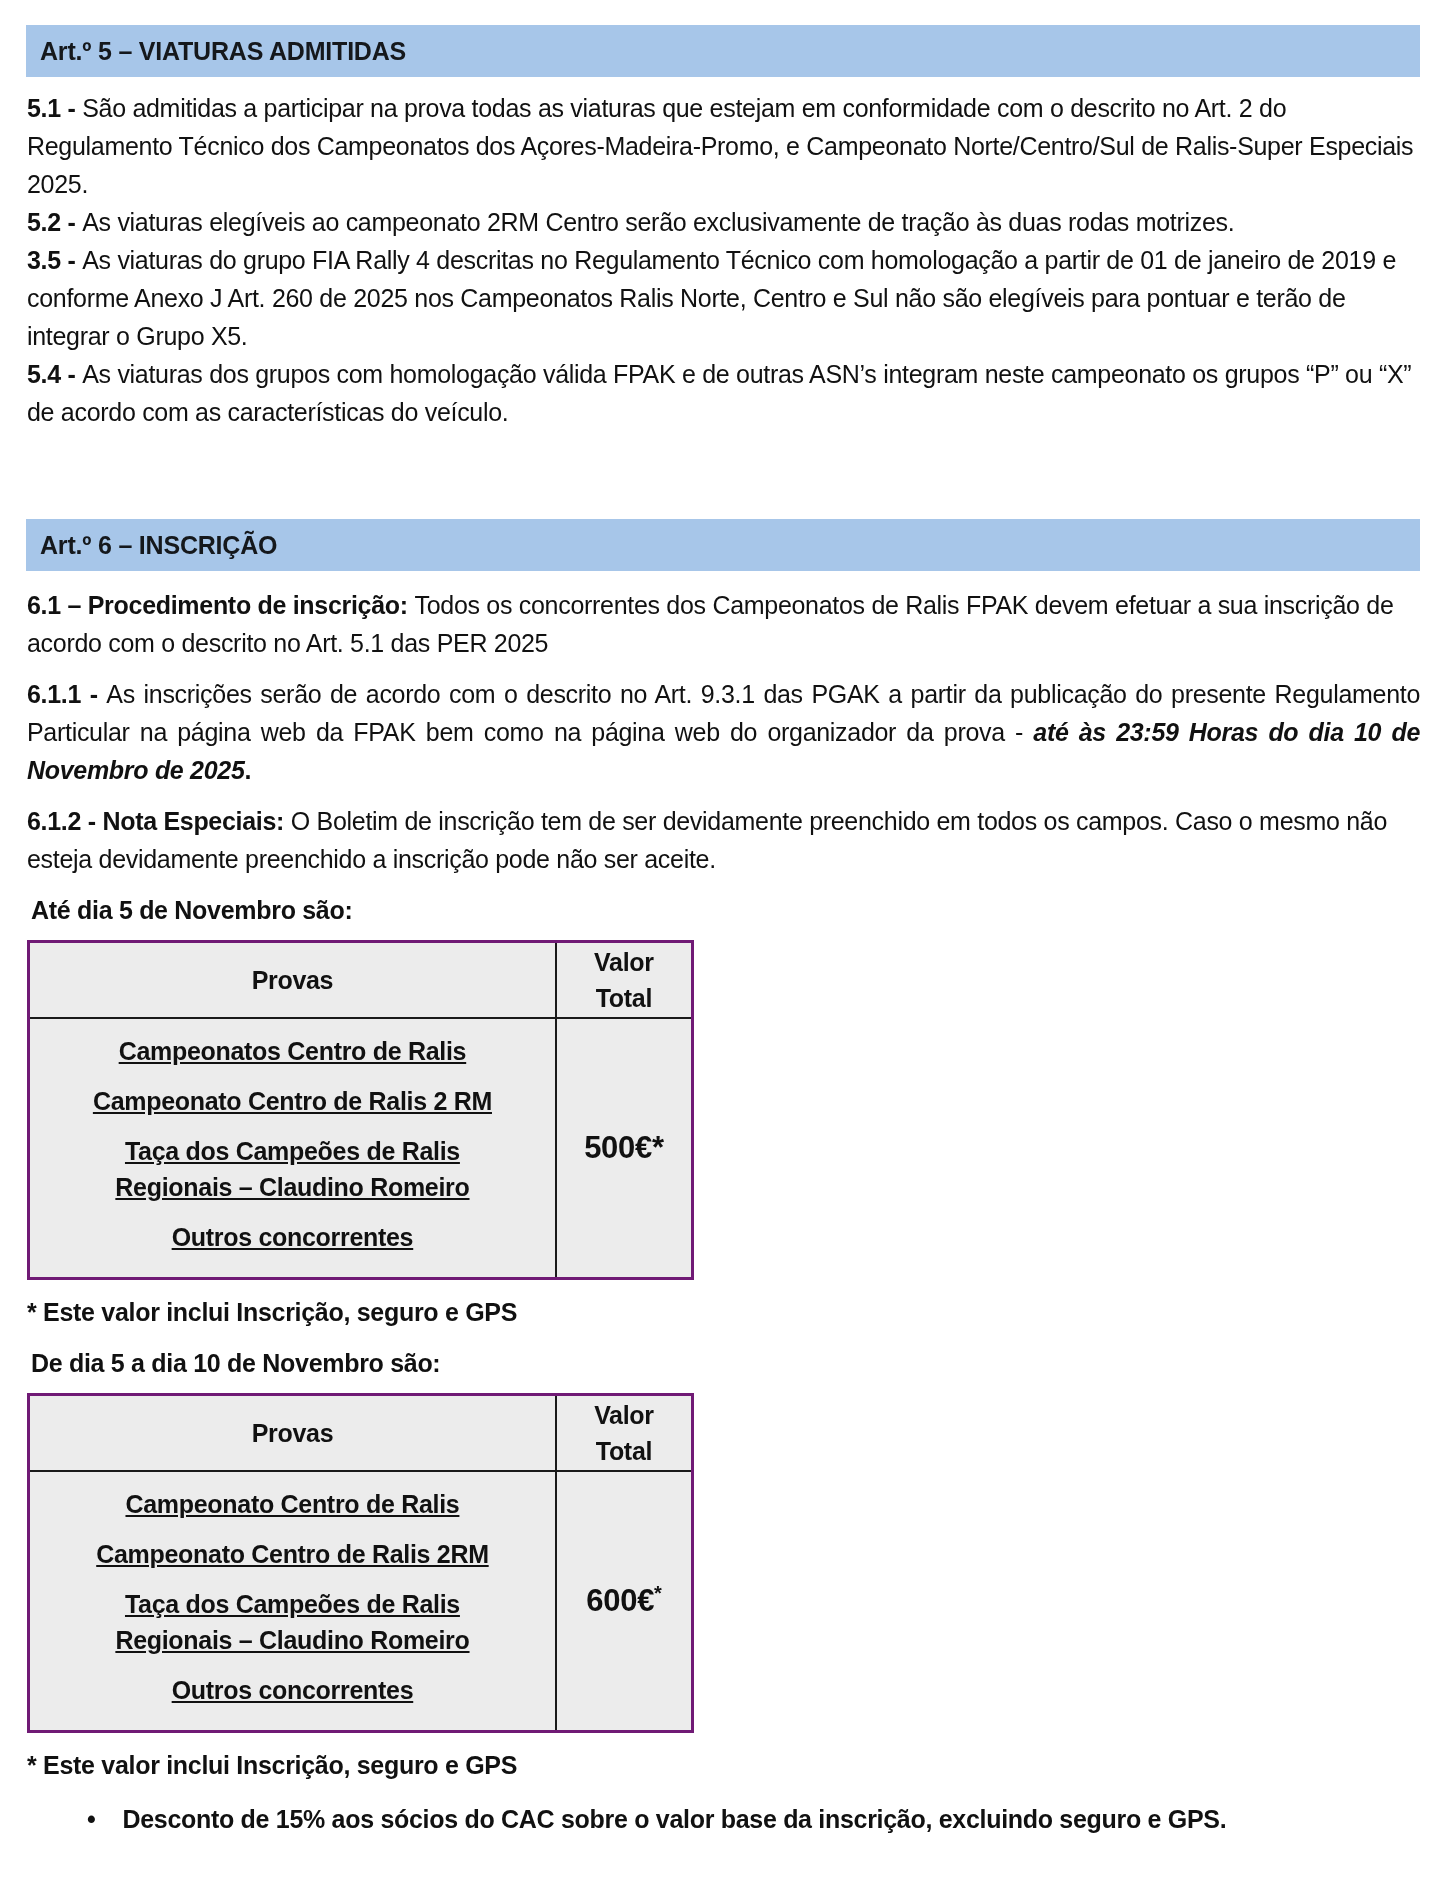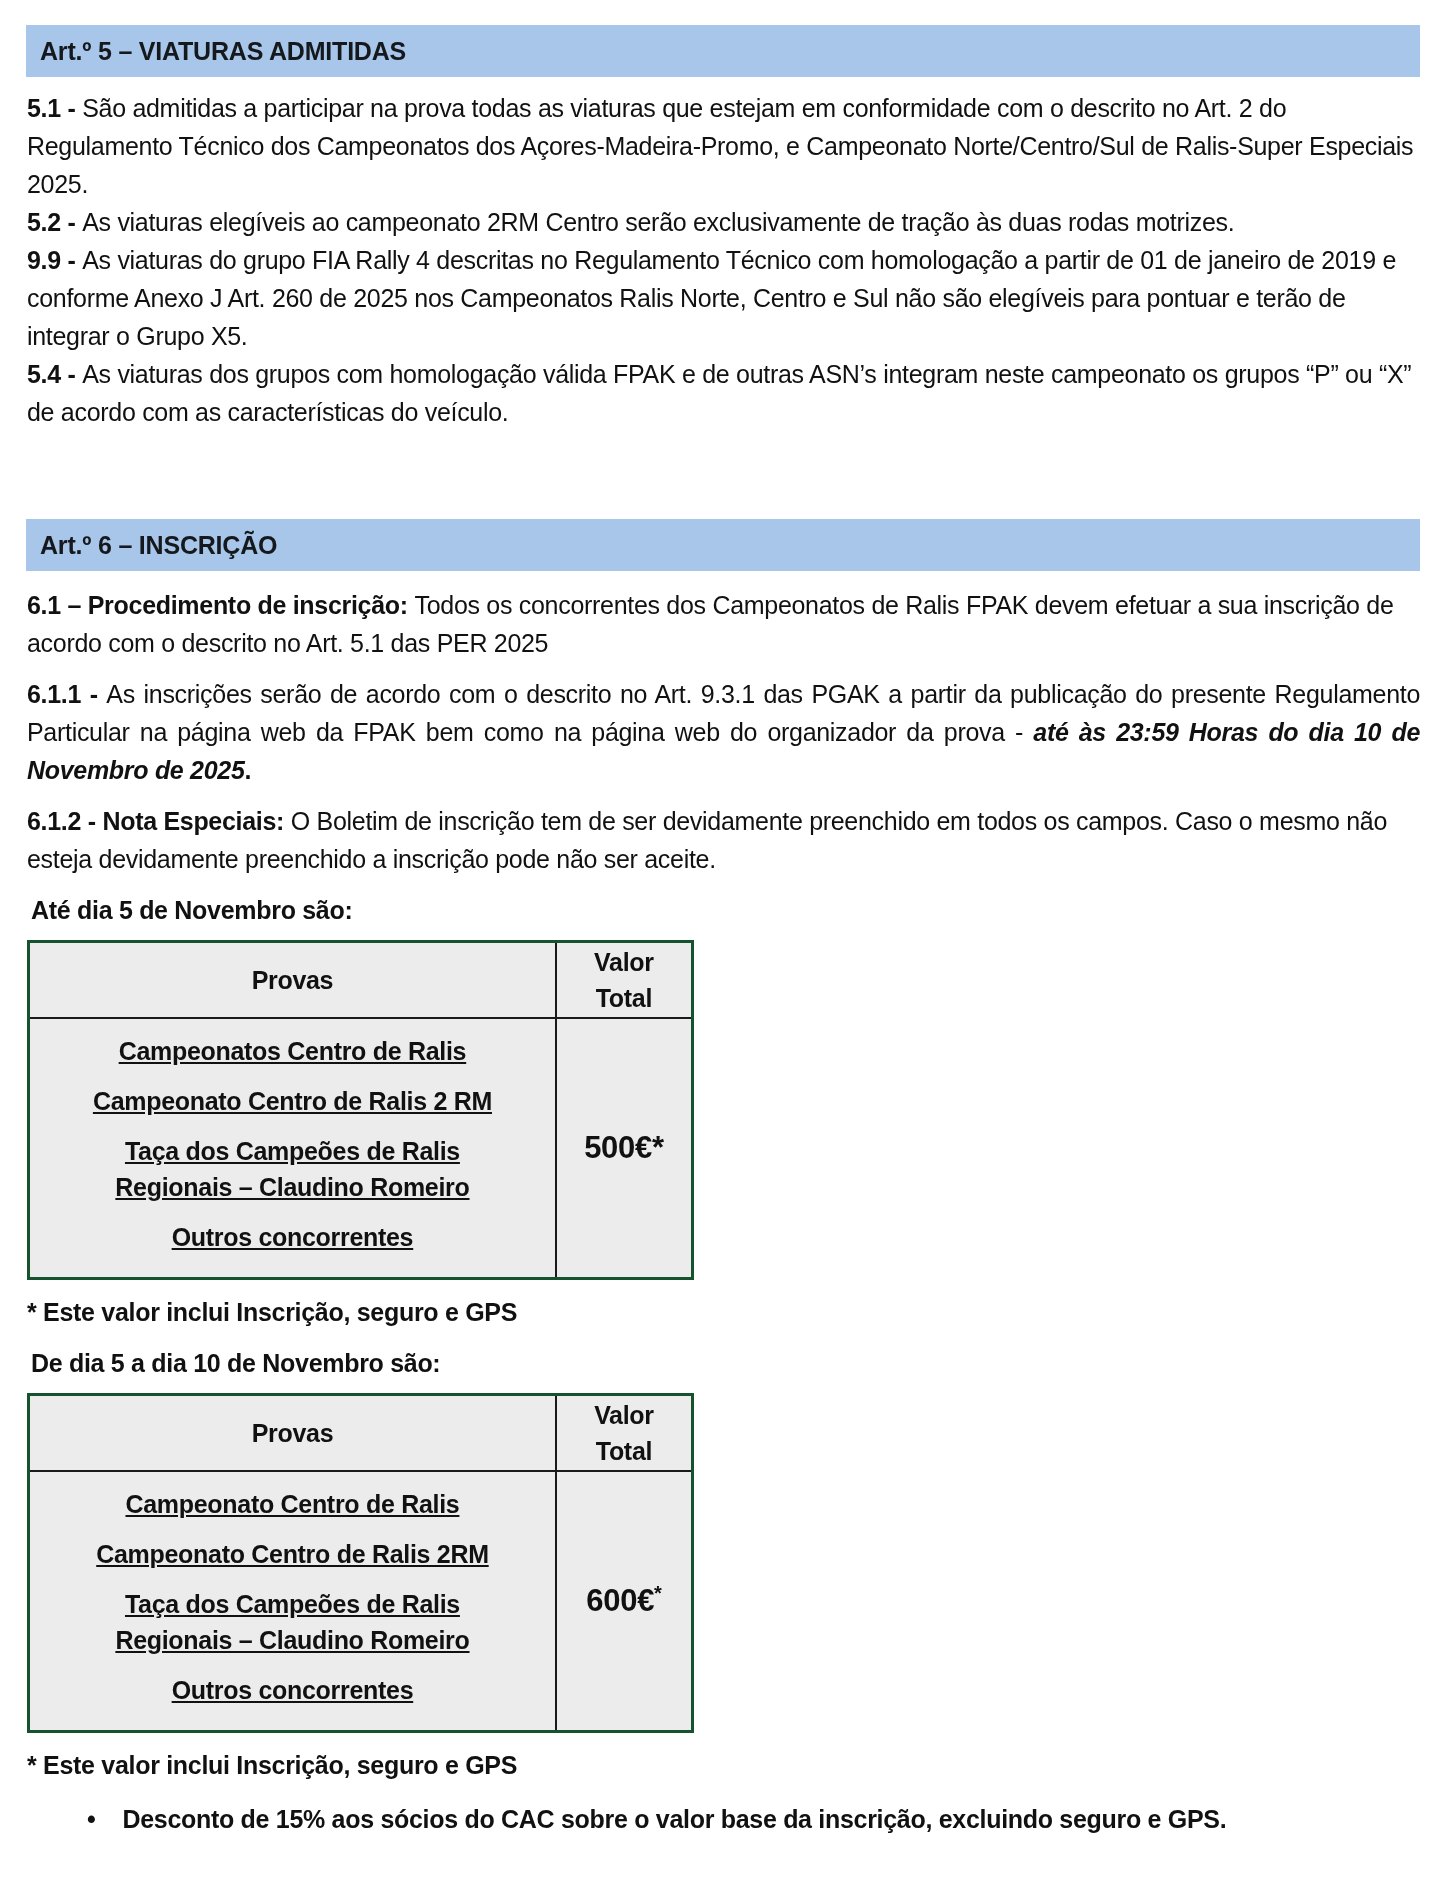--- a/index.html
+++ b/index.html
@@ -38,21 +38,21 @@
     margin:4px;margin-top:13px;font-size:25px;line-height:38px;
     font-weight:700;letter-spacing:-0.3px;
   }
   table.fees{
     border-collapse:collapse;margin-top:11px;width:667px;
     background:var(--tablebg);
   }
   table.fees td{
     border:2px solid #1a1a1a;text-align:center;vertical-align:middle;
   }
-  table.fees{border:3px solid #14532d;}
+  table.fees{border:3px solid #701a75;}
   td.col-provas{width:530px;}
   td.col-valor{width:137px;}
   .head-cell{
     height:76px;font-size:25px;font-weight:700;letter-spacing:-0.3px;
   }
   .head-line{line-height:36px;}
   .body-cell{padding:8px 4px;}
   .prova-item{margin:14px 0;font-size:25px;font-weight:700;letter-spacing:-0.3px;text-decoration:underline;}
   .prova-item:first-child{margin-top:6px;}
   .prova-line{line-height:36px;}
@@ -74,21 +74,21 @@
 <div class="page">
 
   <div class="art-header">
     <span>Art.º 5 – VIATURAS ADMITIDAS</span>
   </div>
 
   <p class="body-par block5"><b>5.1 - </b><span>São admitidas a participar na prova todas as viaturas que estejam em conformidade com o descrito no Art. 2 do Regulamento Técnico dos Campeonatos dos Açores-Madeira-Promo, e Campeonato Norte/Centro/Sul de Ralis-Super Especiais 2025.</span></p>
 
   <p class="body-par"><b>5.2 - </b><span>As viaturas elegíveis ao campeonato 2RM Centro serão exclusivamente de tração às duas rodas motrizes.</span></p>
 
-  <p class="body-par"><b>9.9 - </b><span>As viaturas do grupo FIA Rally 4 descritas no Regulamento Técnico com homologação a partir de 01 de janeiro de 2019 e conforme Anexo J Art. 260 de 2025 nos Campeonatos Ralis Norte, Centro e Sul não são elegíveis para pontuar e terão de integrar o Grupo X5.</span></p>
+  <p class="body-par"><b>3.5 - </b><span>As viaturas do grupo FIA Rally 4 descritas no Regulamento Técnico com homologação a partir de 01 de janeiro de 2019 e conforme Anexo J Art. 260 de 2025 nos Campeonatos Ralis Norte, Centro e Sul não são elegíveis para pontuar e terão de integrar o Grupo X5.</span></p>
 
   <p class="body-par"><b>5.4 - </b><span>As viaturas dos grupos com homologação válida FPAK e de outras ASN’s integram neste campeonato os grupos “P” ou “X” de acordo com as características do veículo.</span></p>
 
   <div class="art-header art6-header">
     <span>Art.º 6 – INSCRIÇÃO</span>
   </div>
 
   <p class="body-par first-gap"><b>6.1 – Procedimento de inscrição: </b><span>Todos os concorrentes dos Campeonatos de Ralis FPAK devem efetuar a sua inscrição de acordo com o descrito no Art. 5.1 das PER 2025</span></p>
 
   <p class="body-par par-gap justify"><b>6.1.1 - </b><span>As inscrições serão de acordo com o descrito no Art. 9.3.1 das PGAK a partir da publicação do presente Regulamento Particular na página web da FPAK bem como na página web do organizador da prova - </span><span class="bi">até às 23:59 Horas do dia 10 de Novembro de 2025</span><b>.</b></p>

